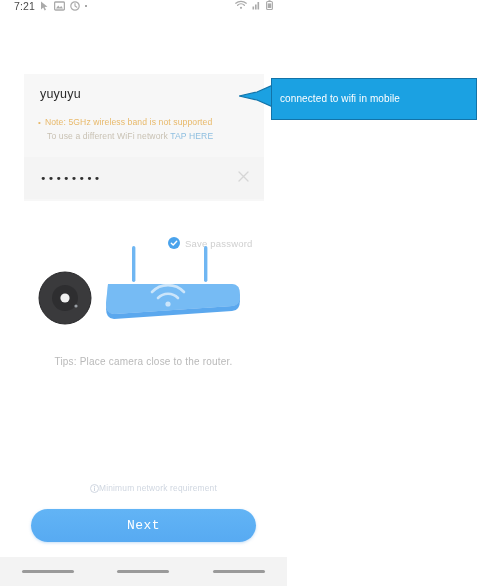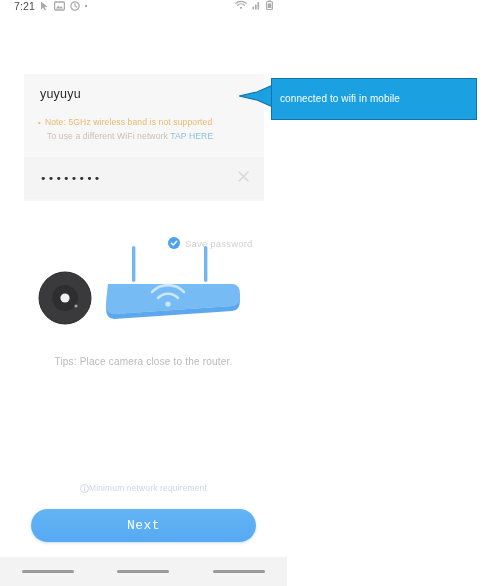--- a/index.html
+++ b/index.html
@@ -181,20 +181,21 @@
 
   
   .minreq {
     position: absolute;
     left: 0; top: 483px;
     width: 287px;
     display: flex;
     align-items: center;
     justify-content: center;
     gap: 0;
+    padding-left: 10px;
   }
   .minreq-label {
     font-size: 8.4px;
     color: #cfd6e0;
     letter-spacing: .2px;
   }
   .next-btn {
     position: absolute;
     left: 31px; top: 509px;
     width: 225px; height: 33px;

